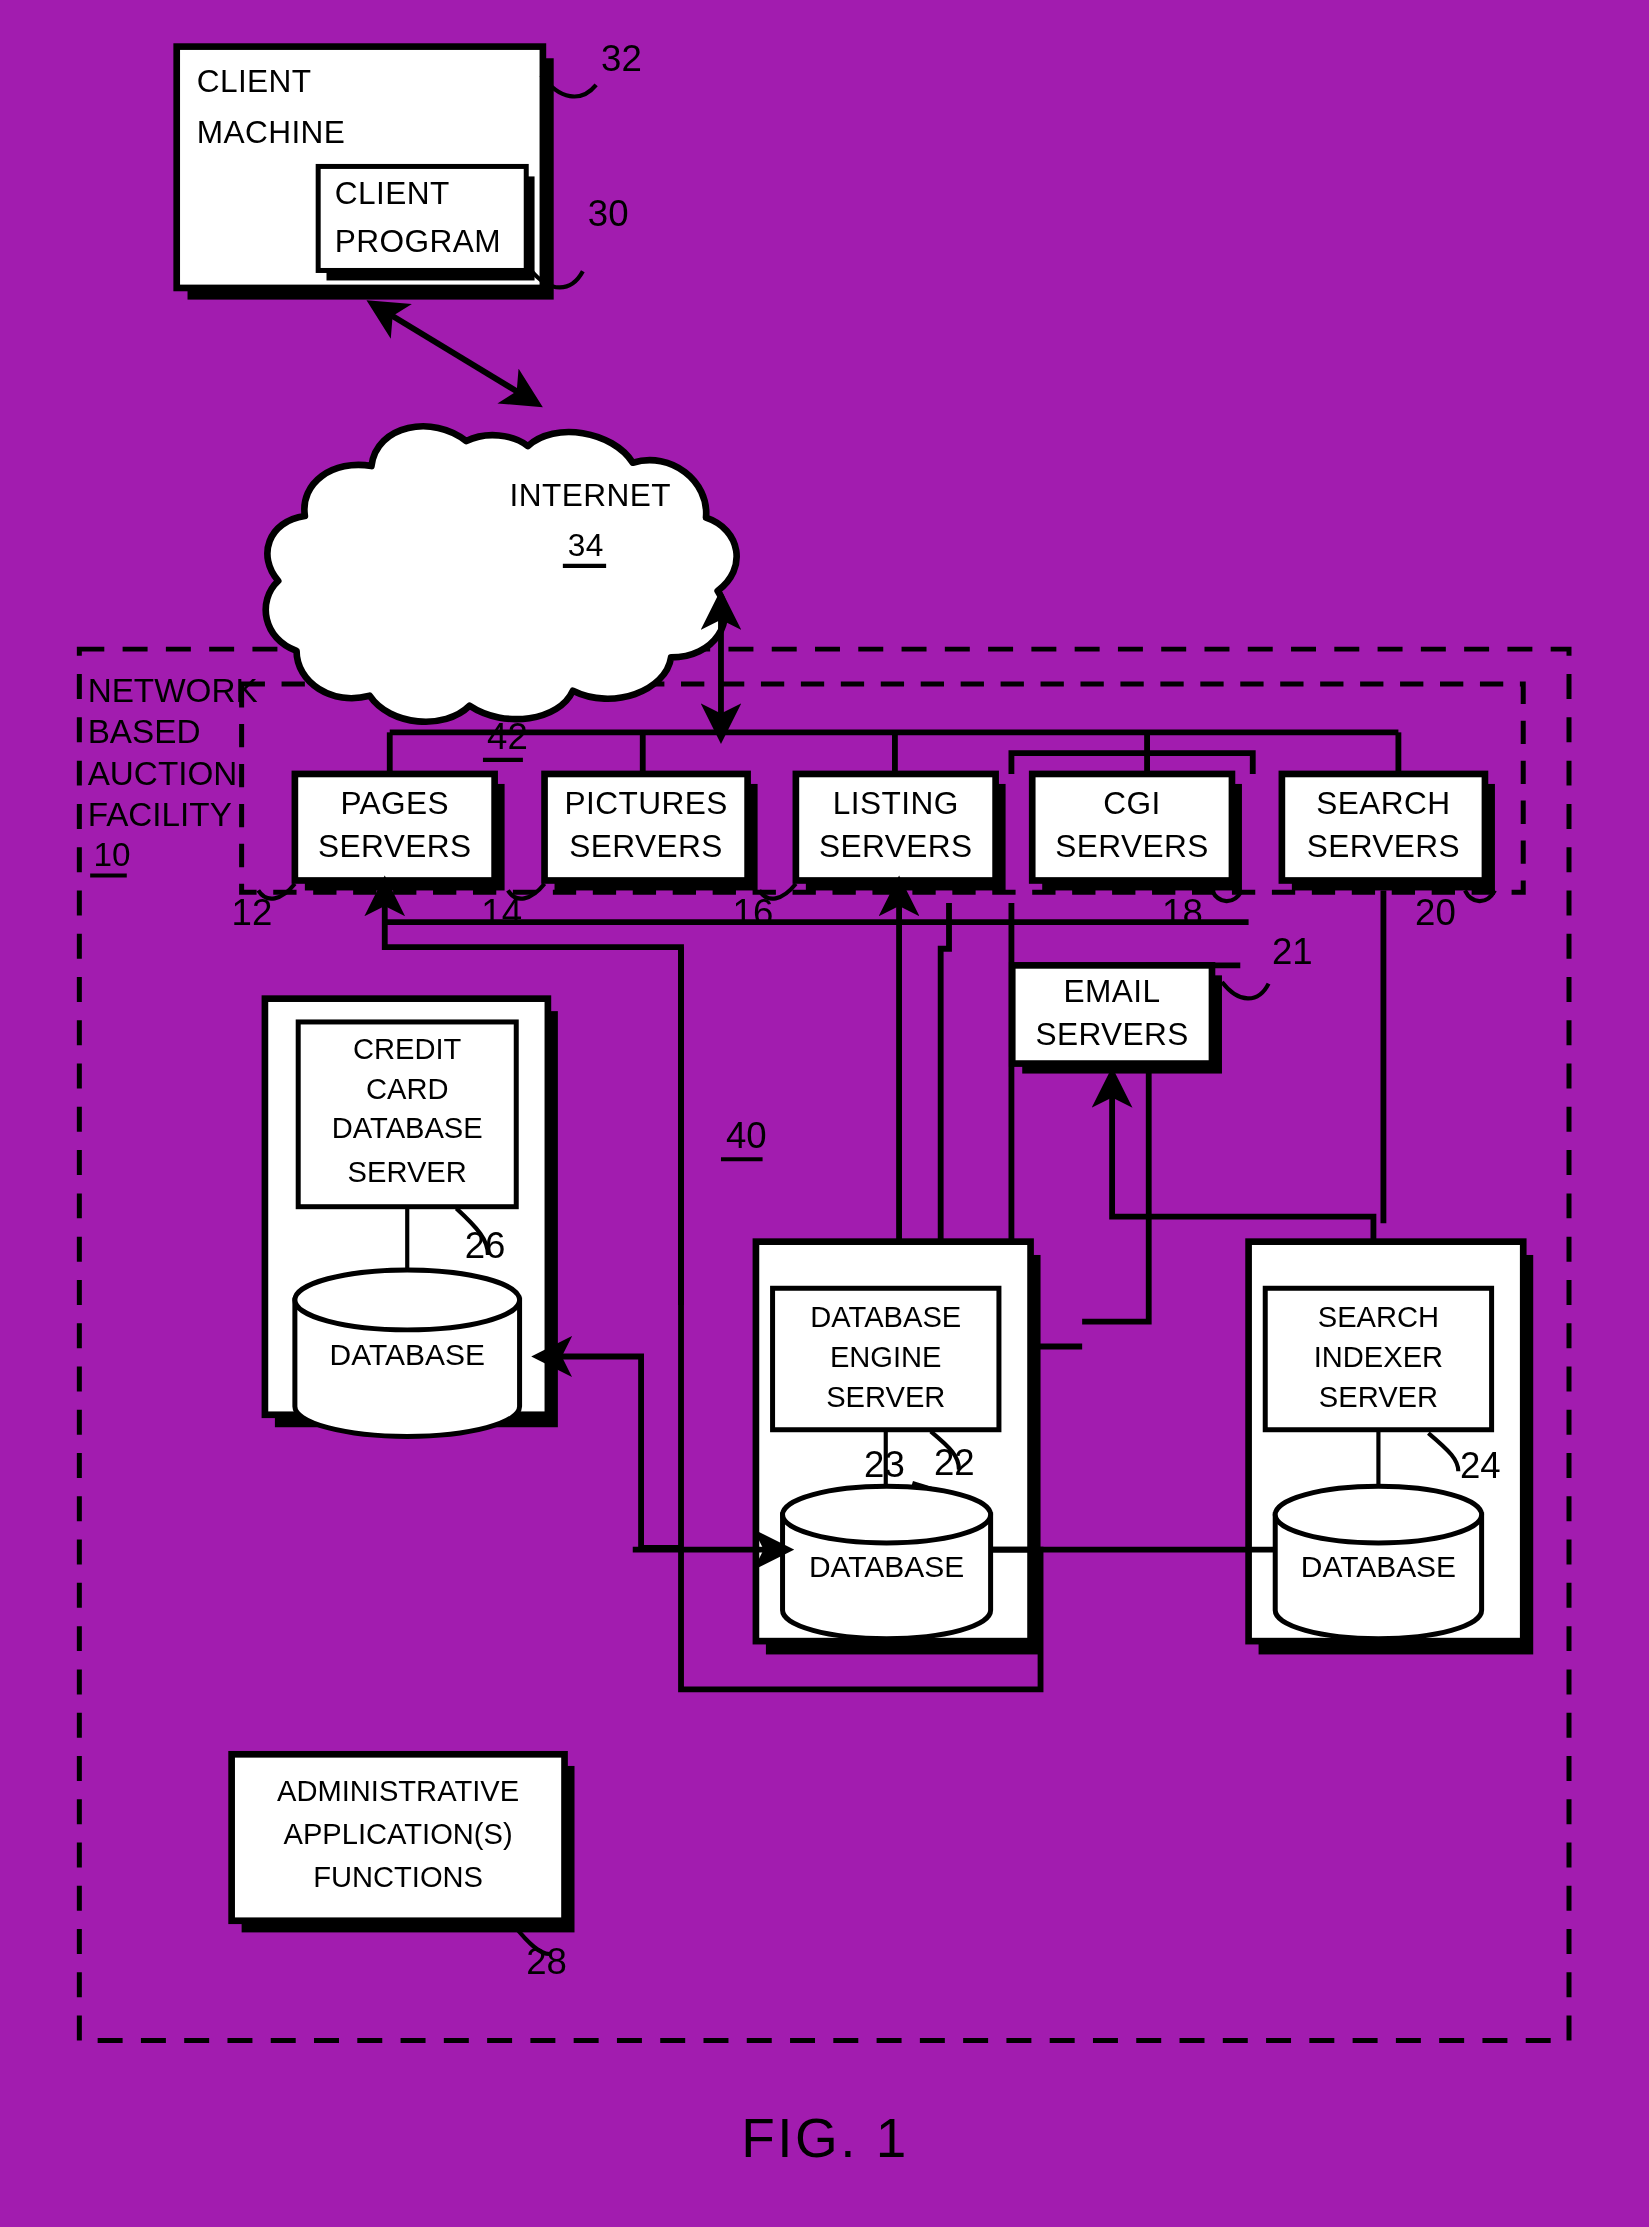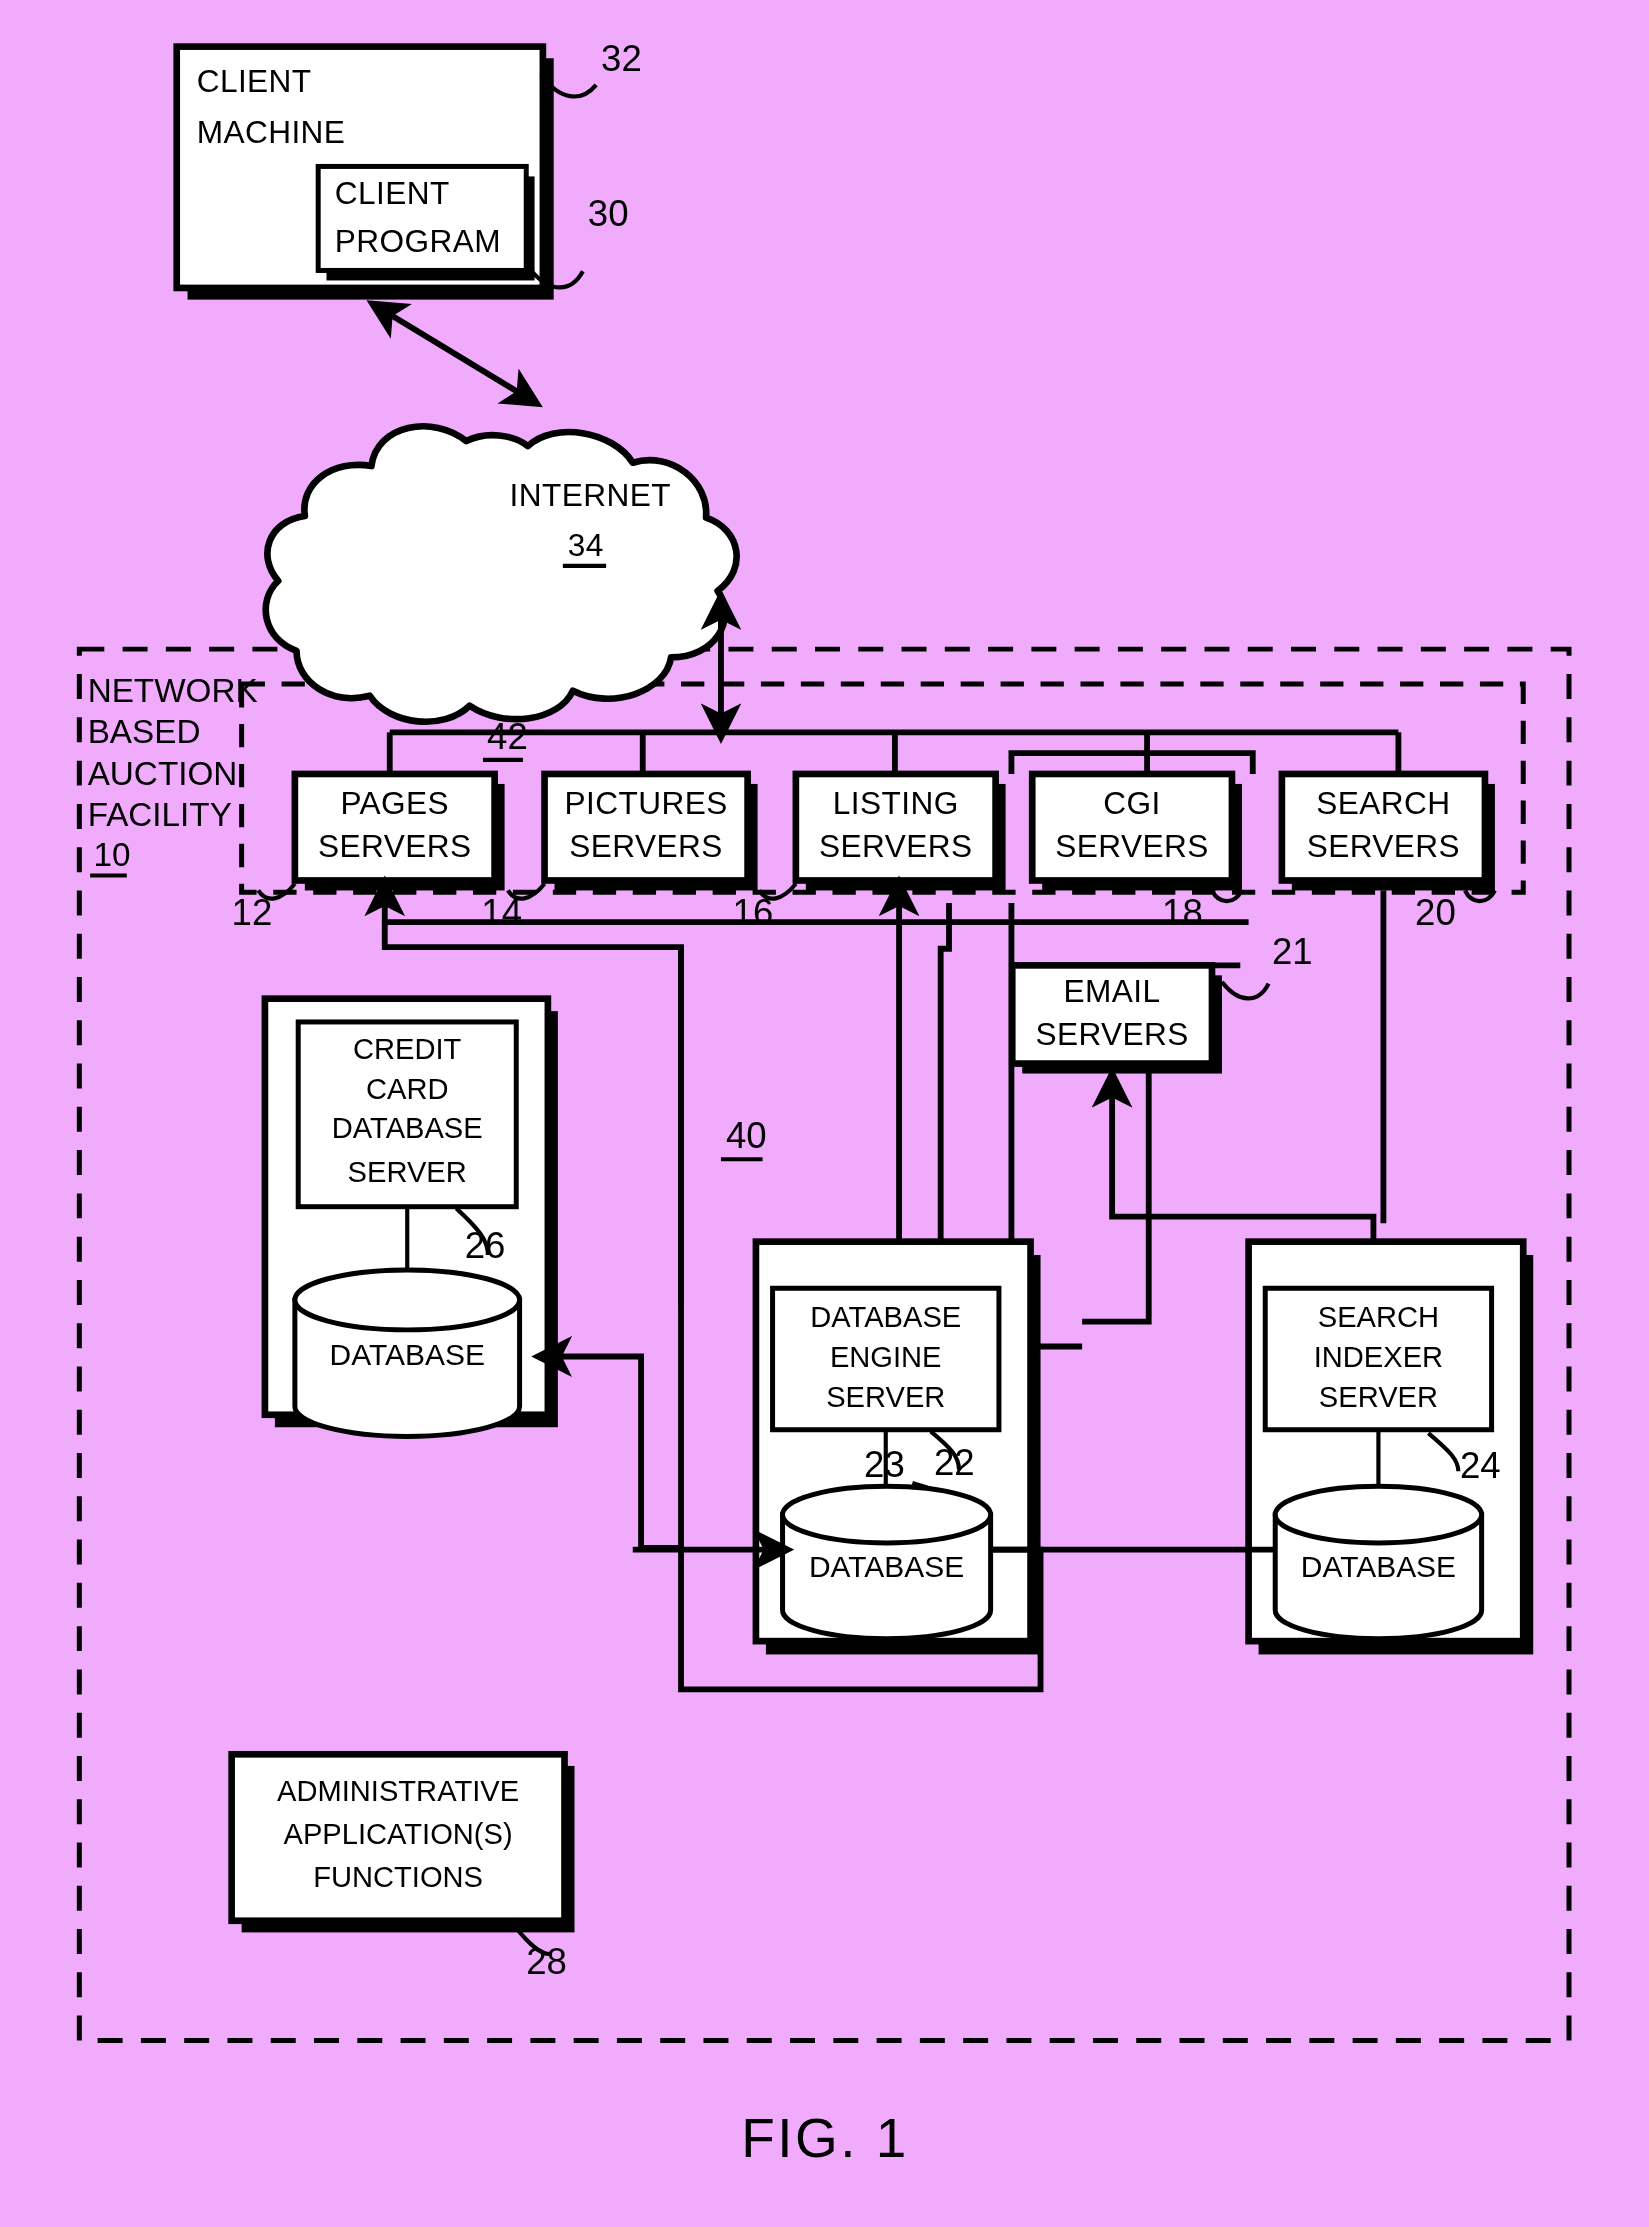--- a/index.html
+++ b/index.html
@@ -8,21 +8,21 @@
     background: #ffffff;
   }
   body {
     font-family: "Liberation Sans", sans-serif;
     color: #000000;
   }
   #page {
     position: relative;
     width: 1650px;
     height: 2227px;
-    background: #f0abfc;
+    background: #a21caf;
     overflow: hidden;
   }
   svg#fig {
     position: absolute;
     left: 0;
     top: 0;
     width: 1650px;
     height: 2227px;
   }
   

